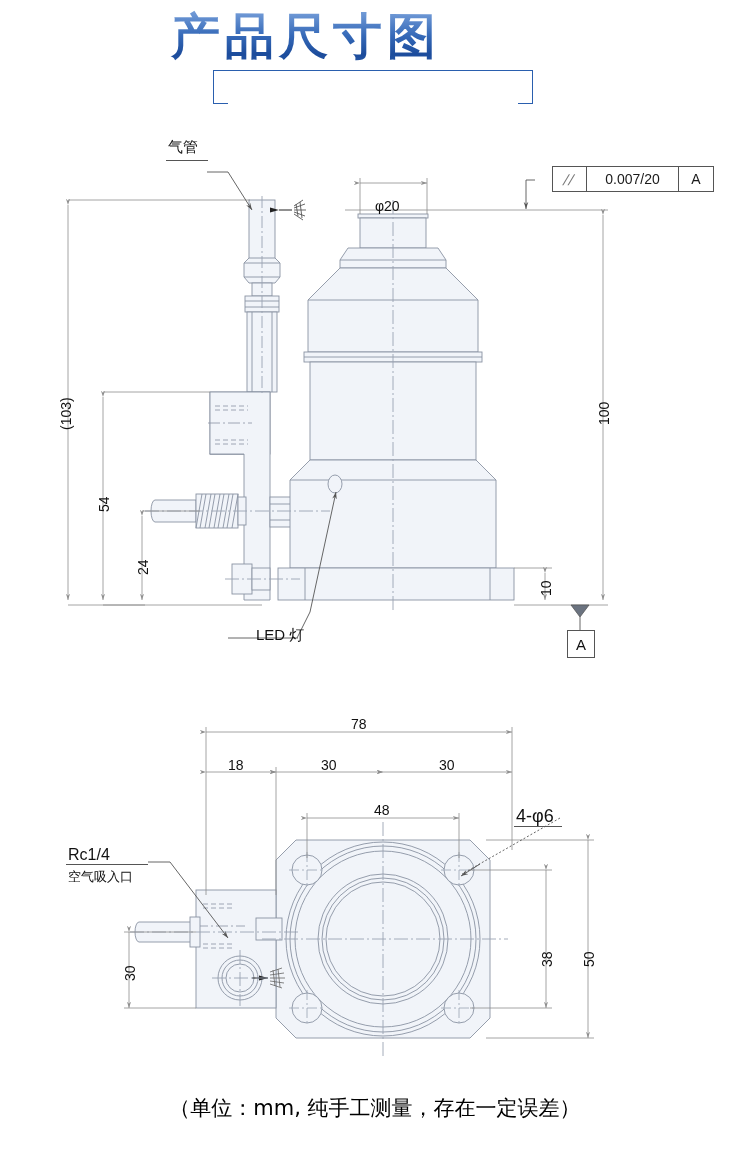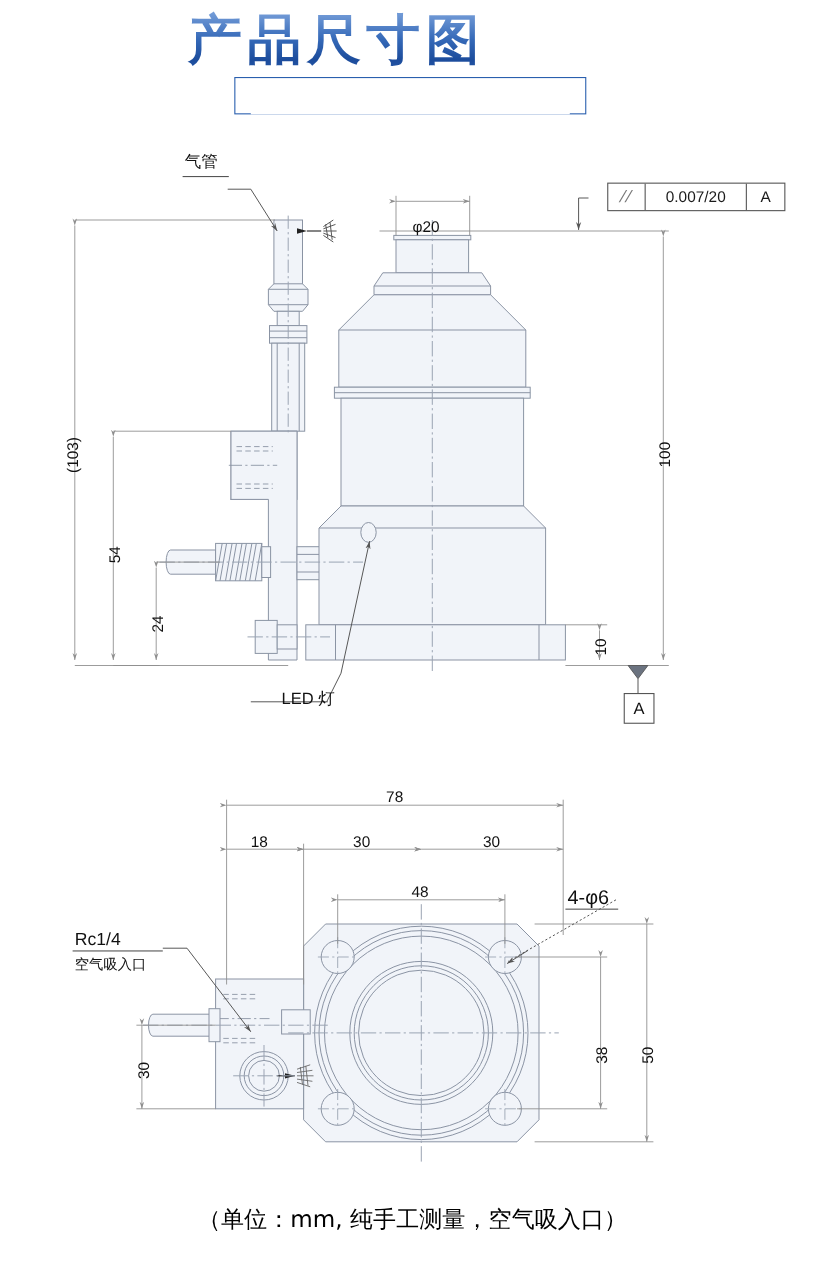--- a/index.html
+++ b/index.html
@@ -411,15 +411,15 @@
   <div class="dim" style="left:351px;top:716px;">78</div>
   <div class="dim" style="left:228px;top:757px;">18</div>
   <div class="dim" style="left:321px;top:757px;">30</div>
   <div class="dim" style="left:439px;top:757px;">30</div>
   <div class="dim" style="left:374px;top:802px;">48</div>
 
   <div class="dim rot" style="left:122px;top:981px;">30</div>
   <div class="dim rot" style="left:539px;top:967px;">38</div>
   <div class="dim rot" style="left:581px;top:967px;">50</div>
 
-  <div class="footer">（单位：mm, 纯手工测量，空气吸入口）</div>
+  <div class="footer">（单位：mm, 纯手工测量，存在一定误差）</div>
 
 </div>
 
 </body></html>

